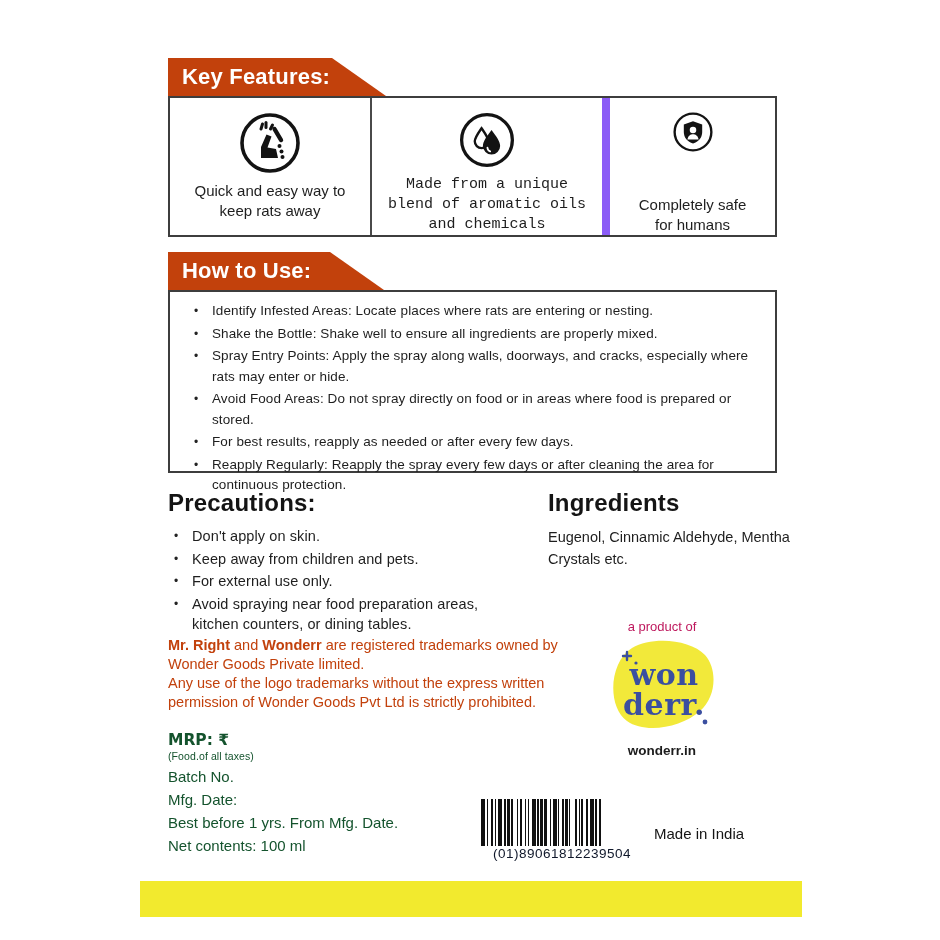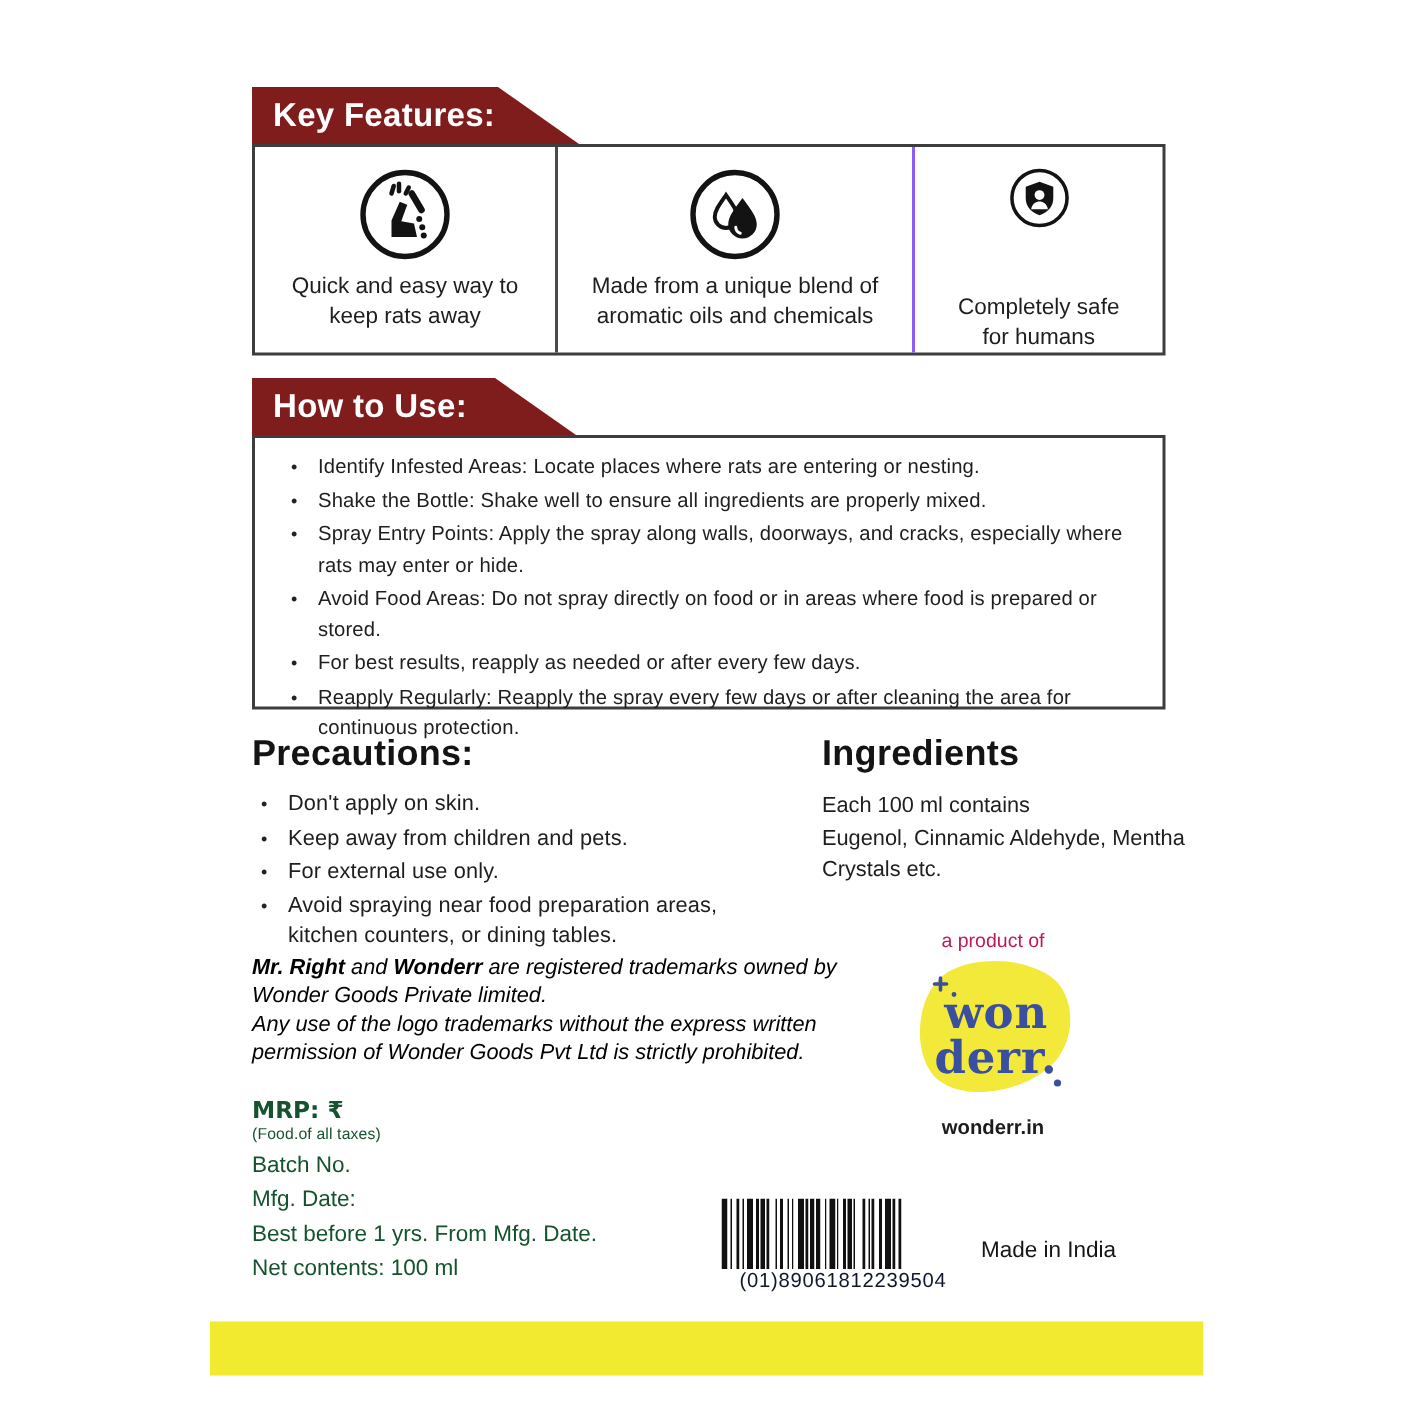--- a/index.html
+++ b/index.html
@@ -1,36 +1,36 @@
 <!DOCTYPE html>
 <html><head>
 <meta charset="utf-8">
 <style>
   * { margin:0; padding:0; box-sizing:border-box; }
   body { background:#ffffff; font-family:"Liberation Sans", sans-serif; }
   .page { position:relative; width:940px; height:940px; background:#ffffff; overflow:hidden; margin:0 auto; }
 
   
   .ribbon {
-    position:absolute; height:38px; background:#7f1d1d; color:#ffffff;
+    position:absolute; height:38px; background:#c2410c; color:#ffffff;
     font-size:22px; font-weight:bold; line-height:37px; padding-left:14px;
     letter-spacing:.2px;
     clip-path: polygon(0 0, calc(100% - 54px) 0, 100% 100%, 0 100%);
   }
   .ribbon.kf { left:168px; top:58px;  width:218px; }
   .ribbon.htu{ left:168px; top:252px; width:216px; }
 
   
   .frame { position:absolute; left:168px; width:609px; border:2px solid #3d3d3d; background:#fff; }
   .frame.kf  { top:96px;  height:141px; display:flex; }
   .frame.htu { top:290px; height:183px; padding:9px 16px 0 18px; }
 
   .feature-col { flex:1; display:flex; flex-direction:column; align-items:center; padding-top:13px; }
   .feature-col.c1 { flex:0 0 200px; }
-  .feature-col.c2 { flex:0 0 240px; border-left:2px solid #4a4a4a; border-right:2px solid #8b5cf6; }
+  .feature-col.c2 { flex:0 0 240px; border-left:2px solid #4a4a4a; border-right:8px solid #8b5cf6;font-family:Liberation Mono, monospace; }
   .feature-col.c3 { flex:1;gap:36px; }
   .feature-icon { width:64px; height:64px; }
   .feature-caption { margin-top:6px; font-size:15px; line-height:20px; text-align:center; color:#1e1e1e; }
   .cap1 { max-width:160px; }
   .cap2 { max-width:210px; }
   .cap3 { max-width:128px; }
 
   
   .b-row { display:flex; margin-bottom:2px; }
   .b-dot { flex:0 0 24px; text-align:left; padding-left:6px; font-size:12px; line-height:20px; color:#222; }
@@ -39,21 +39,21 @@
 
   
   .precautions { position:absolute; left:168px; top:489px; width:400px; }
   .ingredients { position:absolute; left:548px; top:489px; width:260px; }
   .h-big { font-size:24px; font-weight:bold; color:#141414; letter-spacing:.2px; }
   .precautions .h-big { margin-bottom:9px; }
   .prec-text { font-size:14.5px; line-height:20.5px; max-width:330px; }
   .ing-lines { margin-top:10px; font-size:14.5px; line-height:21.5px; color:#1e1e1e; }
 
   
-  .trademark { position:absolute; left:168px; top:636px; width:420px; font-size:14.5px; line-height:19px; color:#000000;font-style:italic; }
+  .trademark { position:absolute; left:168px; top:636px; width:420px; font-size:14.5px; line-height:19px; color:#c2410c; }
   .trademark .bold { font-weight:bold; }
 
   
   .brand { position:absolute; left:592px; top:619px; width:140px; text-align:center; }
   .product-of { font-size:13px; color:#be185d; }
   .logo-svg { margin-top:3px; width:126px; height:100px; }
   .website { margin-top:2px; font-size:13.5px; font-weight:600; color:#1c1c1c; }
 
   
   .mrp { position:absolute; left:168px; top:731px; color:#14532d; }
@@ -170,21 +170,20 @@
     </div>
     <div class="b-row">
       <span class="b-dot">•</span>
       <span class="b-text prec-text">Avoid spraying near food preparation areas, kitchen counters, or dining tables.</span>
     </div>
   </div>
 
   <div class="ingredients">
     <div class="h-big">Ingredients</div>
     <div class="ing-lines">
-      <div>Each 100 ml contains</div>
       <div>Eugenol, Cinnamic Aldehyde, Mentha</div>
       <div>Crystals etc.</div>
     </div>
   </div>
 
   <div class="trademark">
     <div><span class="bold">Mr. Right</span><span> and </span><span class="bold">Wonderr</span><span> are registered trademarks owned by</span></div>
     <div>Wonder Goods Private limited.</div>
     <div>Any use of the logo trademarks without the express written</div>
     <div>permission of Wonder Goods Pvt Ltd is strictly prohibited.</div>

